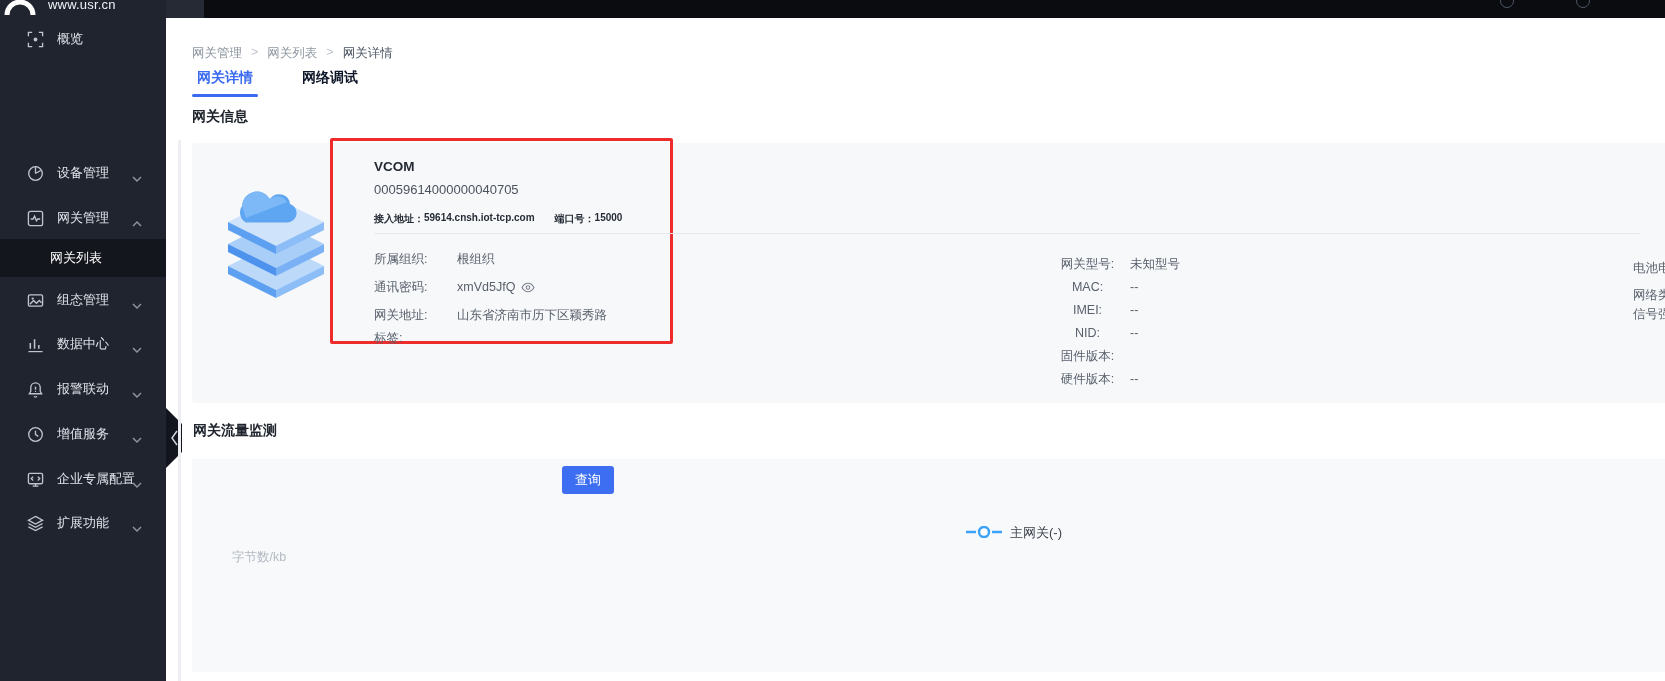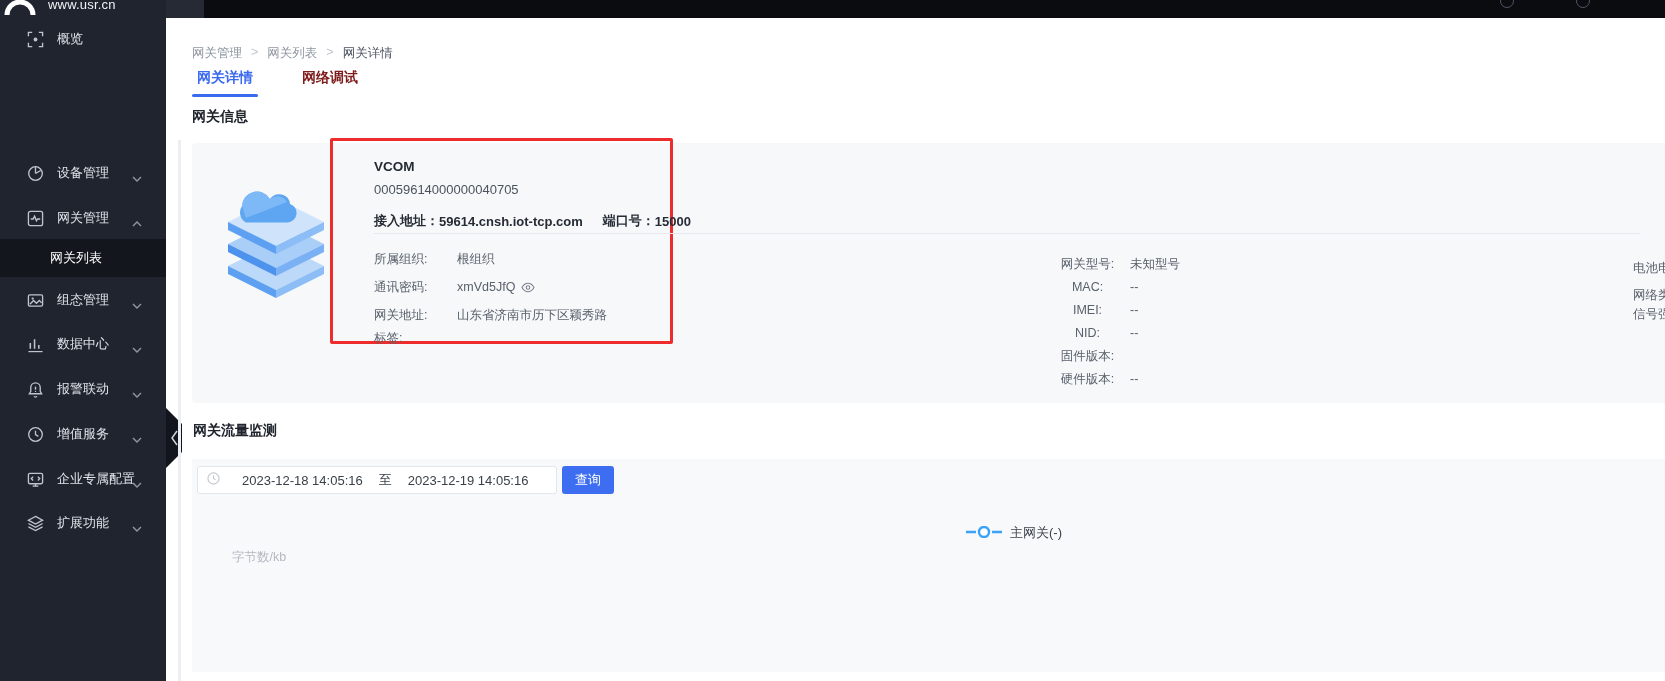--- a/index.html
+++ b/index.html
@@ -21,29 +21,29 @@
            display:flex;align-items:center;padding-left:50px;box-sizing:border-box;color:#fff;font-size:13px;cursor:pointer;}
   .collapse-handle{position:absolute;left:166px;top:408px;cursor:pointer;}
   
   .vline{position:absolute;left:178px;top:140px;width:3px;height:541px;background:#eceef2;}
   .breadcrumb{position:absolute;left:192px;top:45px;display:flex;gap:9px;font-size:12.5px;color:#8e96a1;}
   .breadcrumb .sep{color:#c0c5cd;}
   .breadcrumb .cur{color:#4b5361;}
   .crumb{cursor:pointer;}
   .tab{position:absolute;top:69px;font-size:14px;font-weight:bold;cursor:pointer;}
   .tab.active{color:var(--accent,#3a6af0);}
-  .tab.idle{color:#7f1d1d;}
+  .tab.idle{color:#0f172a;}
   .tab-underline{position:absolute;left:192px;top:94px;width:66px;height:3px;border-radius:2px;background:var(--accent,#3a6af0);}
   .sec-title{position:absolute;font-size:14px;font-weight:bold;color:#20252d;}
   
   .info-panel{position:absolute;left:192px;top:143px;width:1488px;height:260px;background:var(--panel-bg,#f7f8fa);border-radius:4px;}
   .red-box{position:absolute;left:330px;top:138px;width:337px;height:200px;border:3px solid var(--red-box,#ee2c2c);border-radius:2px;pointer-events:none;}
   .dev-name{position:absolute;left:374px;top:159px;font-size:13.5px;font-weight:bold;color:#242a33;}
   .dev-sn{position:absolute;left:374px;top:182px;font-size:13px;color:#4b535d;}
-  .access-row{position:absolute;left:374px;top:212px;font-size:13px;font-weight:bold;color:#262c36;display:flex;align-items:center;}
+  .access-row{position:absolute;left:374px;top:212px;font-size:10px;font-weight:bold;color:#262c36;display:flex;}
   .access-row .gap{width:20px;}
   .panel-div{position:absolute;left:374px;top:233px;width:1266px;height:1px;background:#e6e9ed;}
   .frow{position:absolute;display:flex;align-items:center;font-size:12.5px;color:#59616c;height:18px;}
   .frow .lbl{flex:none;}
   .frow.colL{left:374px;} .frow.colL .lbl{width:83px;}
   .frow.colM{left:1045px;} .frow.colM .lbl{width:85px;text-align:center;}
   .frow.colR{left:1633px;}
   .eye{margin-left:6px;display:inline-flex;cursor:pointer;}
   
   .traffic-panel{position:absolute;left:192px;top:459px;width:1488px;height:213px;background:#f8f9fb;}
@@ -318,31 +318,20 @@
     <span class="lbl">网络类</span>
   </div>
   <div class="frow colR" style="top:305px">
     <span class="lbl">信号强</span>
   </div>
 
   <div class="sec-title" style="left:193px;top:422px">网关流量监测</div>
 
   <div class="traffic-panel"></div>
 
-  <div class="date-range">
-    <span>
-      <svg width="13" height="13" viewBox="0 0 14 14" fill="none" stroke="#c3c7ce" stroke-width="1.2">
-          <circle cx="7" cy="7" r="6"></circle>
-          <path d="M7 3.5V7l2.4 1.5"></path>
-        </svg>
-    </span>
-    <span class="d1">2023-12-18 14:05:16</span>
-    <span class="to">至</span>
-    <span class="d2">2023-12-19 14:05:16</span>
-  </div>
 
   <button class="query-btn">查询</button>
 
   <div class="legend">
     <span>
       <svg width="36" height="12" viewBox="0 0 36 12">
           <path d="M0 6h10M26 6h10" stroke="var(--legend-blue,#3aa2f8)" stroke-width="2.4"></path>
           <circle cx="18" cy="6" r="5" fill="#fff" stroke="var(--legend-blue,#3aa2f8)" stroke-width="2.4"></circle>
         </svg>
     </span>

